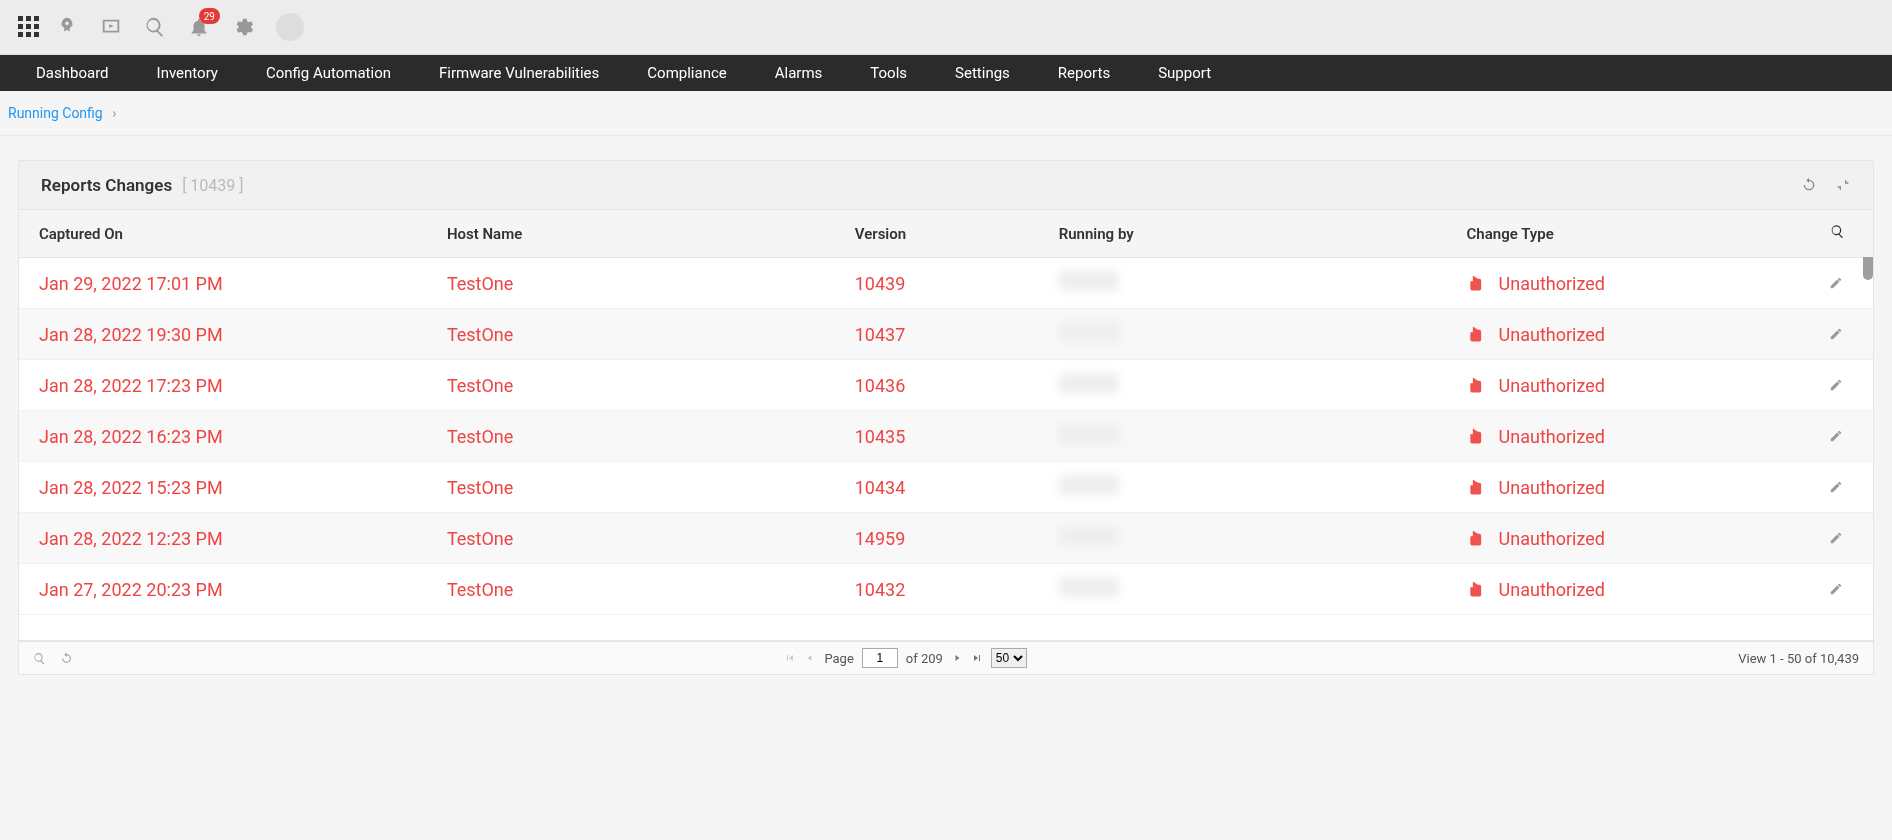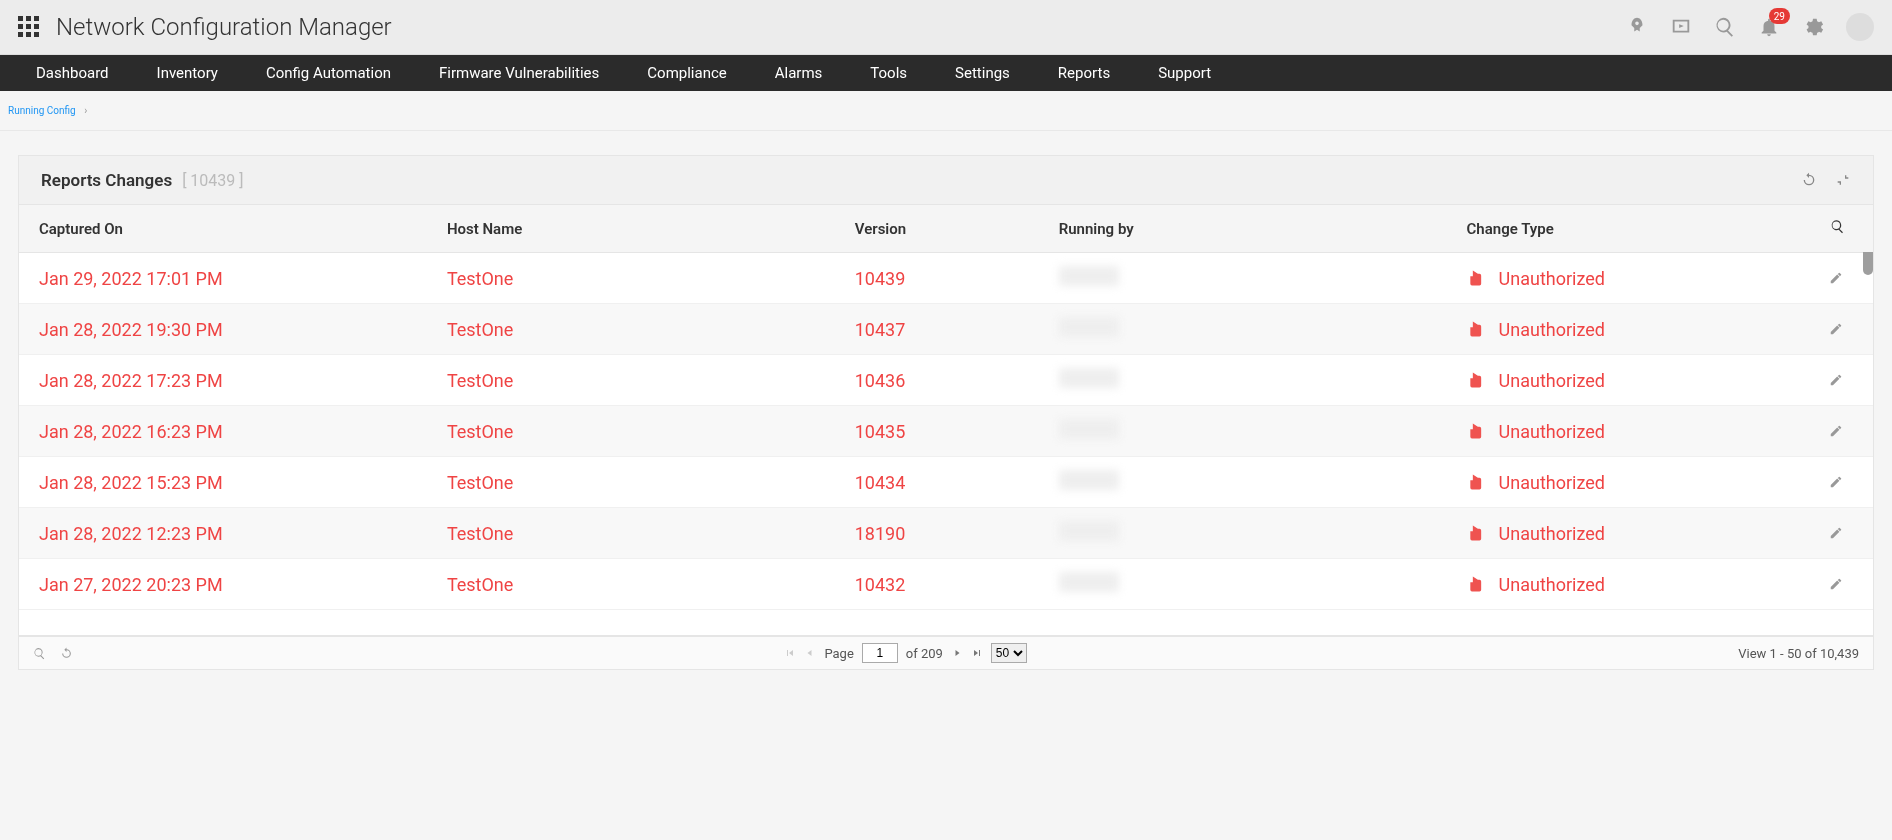--- a/index.html
+++ b/index.html
@@ -14,21 +14,21 @@
 .top-icon { color: #999; cursor: pointer; position: relative; display:flex; align-items:center; }
 .top-icon svg { width: 22px; height: 22px; fill: #999; }
 .badge { position: absolute; top: -8px; right: -10px; background: #e53935; color: #fff; border-radius: 10px; min-width: 20px; height: 16px; font-size: 10px; display: flex; align-items: center; justify-content: center; padding: 0 5px; }
 .avatar { width: 28px; height: 28px; border-radius: 50%; background: #ddd; }
 
 
 .main-nav { background: #2b2b2b; height: 36px; display: flex; align-items: center; padding: 12px 12px; }
 .main-nav a { color: #fff; font-size: 15px; padding: 0 24px; line-height: 36px; cursor: pointer; }
 
 
-.breadcrumb { padding: 14px 8px; font-size: 10px; border-bottom: 1px solid #e8e8e8; background:#f5f5f5; }
+.breadcrumb { padding: 14px 8px; font-size: 14px; border-bottom: 1px solid #e8e8e8; background:#f5f5f5; }
 .breadcrumb a { color: #2196f3; cursor: pointer; text-decoration: none; }
 .breadcrumb .chev { color: #999; margin: 0 6px; }
 
 
 .content { margin: 24px 18px 0 18px; background: #fff; border: 1px solid #e5e5e5; }
 .panel-header { display: flex; align-items: center; padding: 14px 22px; background: #f1f1f1; border-bottom: 1px solid #e5e5e5; }
 .panel-title { font-size: 17px; font-weight: 600; color: #333; }
 .panel-count { color: #bbb; margin-left: 10px; font-size: 16px; }
 .panel-actions { margin-left: auto; display: flex; gap: 18px; color: #888; }
 .panel-actions svg { width: 16px; height: 16px; fill: #888; cursor: pointer; }
@@ -76,21 +76,20 @@
     <span></span>
       <span></span>
       <span></span>
       <span></span>
       <span></span>
       <span></span>
       <span></span>
       <span></span>
       <span></span>
   </div>
-  <div class="app-title">Network Configuration Manager</div>
   <div class="top-icons">
     <div class="top-icon">
       <svg viewBox="0 0 24 24">
           <path d="M12 2c3 0 6 3 6 8l-3 3v4l-3-2-3 2v-4l-3-3c0-5 3-8 6-8zm0 4a2 2 0 100 4 2 2 0 000-4z"></path>
         </svg>
     </div>
     <div class="top-icon">
       <svg viewBox="0 0 24 24">
           <path d="M3 4h18v14H3V4zm2 2v10h14V6H5zm5 3l5 2-5 2V9z"></path>
         </svg>
@@ -246,21 +245,21 @@
                 <span>Unauthorized</span>
               </div>
             </td>
             <td class="edit-col"><span><svg viewBox="0 0 24 24">
                   <path d="M3 17.25V21h3.75L17.8 9.94l-3.75-3.75L3 17.25zM20.7 7.04a1 1 0 000-1.41l-2.34-2.34a1 1 0 00-1.41 0l-1.83 1.83 3.75 3.75 1.83-1.83z"></path>
                 </svg></span></td>
           </tr>
           <tr>
             <td>Jan 28, 2022 12:23 PM</td>
             <td>TestOne</td>
-            <td>18190</td>
+            <td>14959</td>
             <td><span class="redacted"></span></td>
             <td>
               <div class="ct-cell">
                 <span class="thumb-down"><svg viewBox="0 0 24 24">
                     <path d="M15 3H6a2 2 0 00-2 2v9h3v7l6-4h2a2 2 0 002-2V5a2 2 0 00-2-2z" transform="scale(1,-1) translate(0,-24)"></path>
                   </svg></span>
                 <span>Unauthorized</span>
               </div>
             </td>
             <td class="edit-col"><span><svg viewBox="0 0 24 24">

